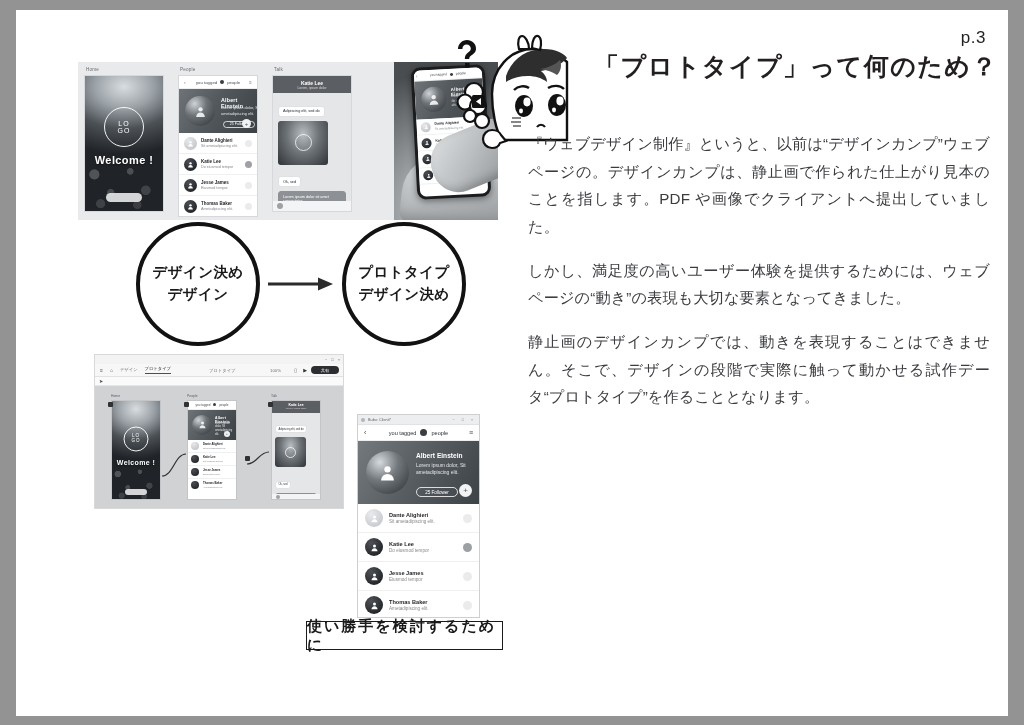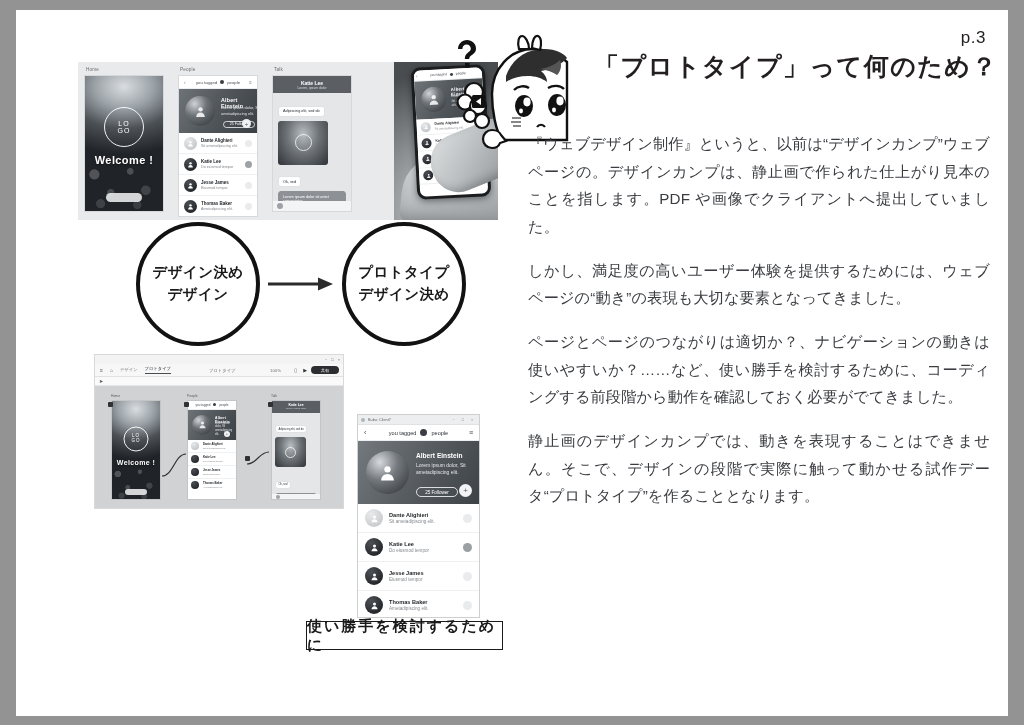--- a/index.html
+++ b/index.html
@@ -793,17 +793,16 @@
         </div>
       <div class="pl"></div>
     </div>
   </div>
 
   <div class="cap" id="cap-preview">使い勝手を検討するために</div>
 
   <div class="body-col">
     <p class="para">『ウェブデザイン制作』というと、以前は“デザインカンプ”ウェブページの。デザインカンプは、静止画で作られた仕上がり見本のことを指します。PDF や画像でクライアントへ提出していました。</p>
     <p class="para">しかし、満足度の高いユーザー体験を提供するためには、ウェブページの“動き”の表現も大切な要素となってきました。</p>
-    <p class="para">ページとページのつながりは適切か？、ナビゲーションの動きは使いやすいか？……など、使い勝手を検討するために、コーディングする前段階から動作を確認しておく必要がでてきました。</p>
     <p class="para">静止画のデザインカンプでは、動きを表現することはできません。そこで、デザインの段階で実際に触って動かせる試作データ“プロトタイプ”を作ることとなります。</p>
   </div>
 
 </div>
 
 </body></html>

